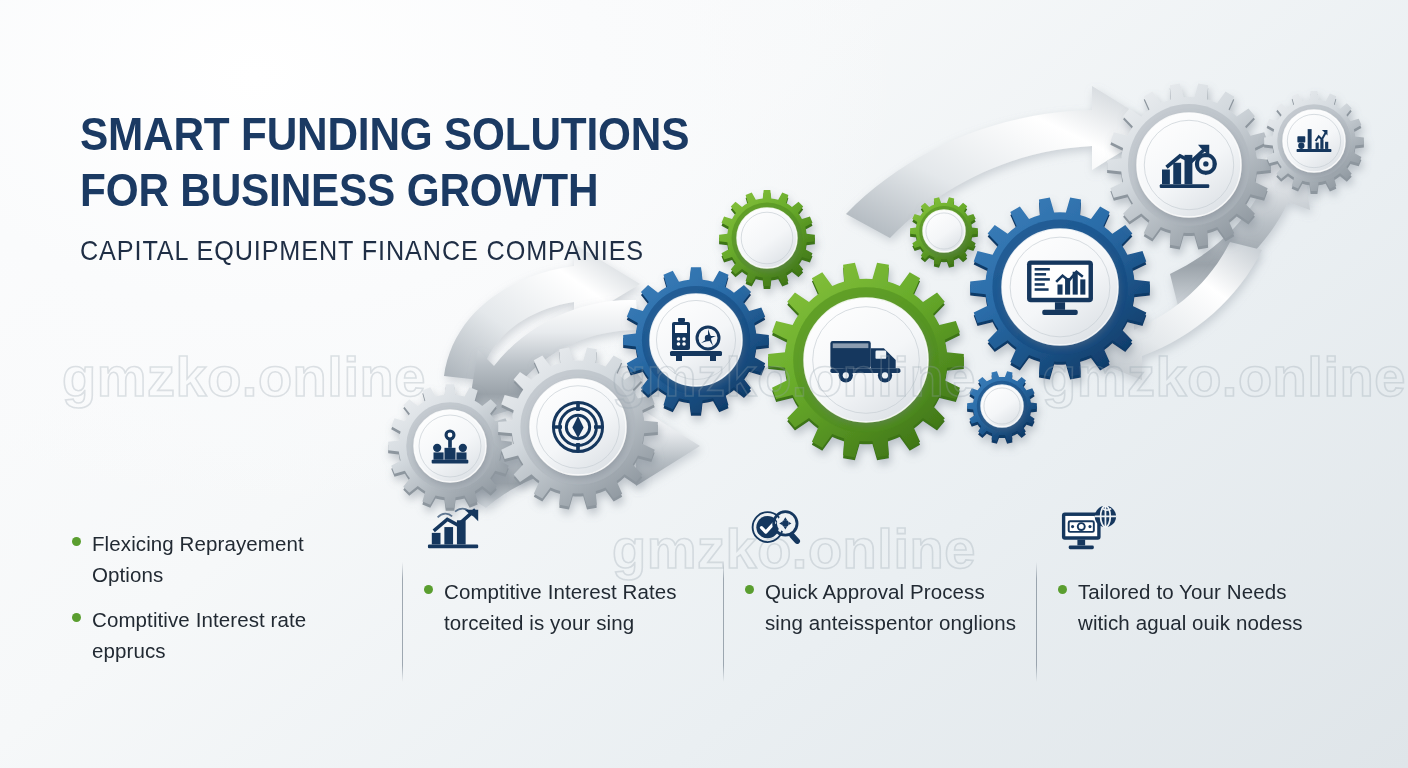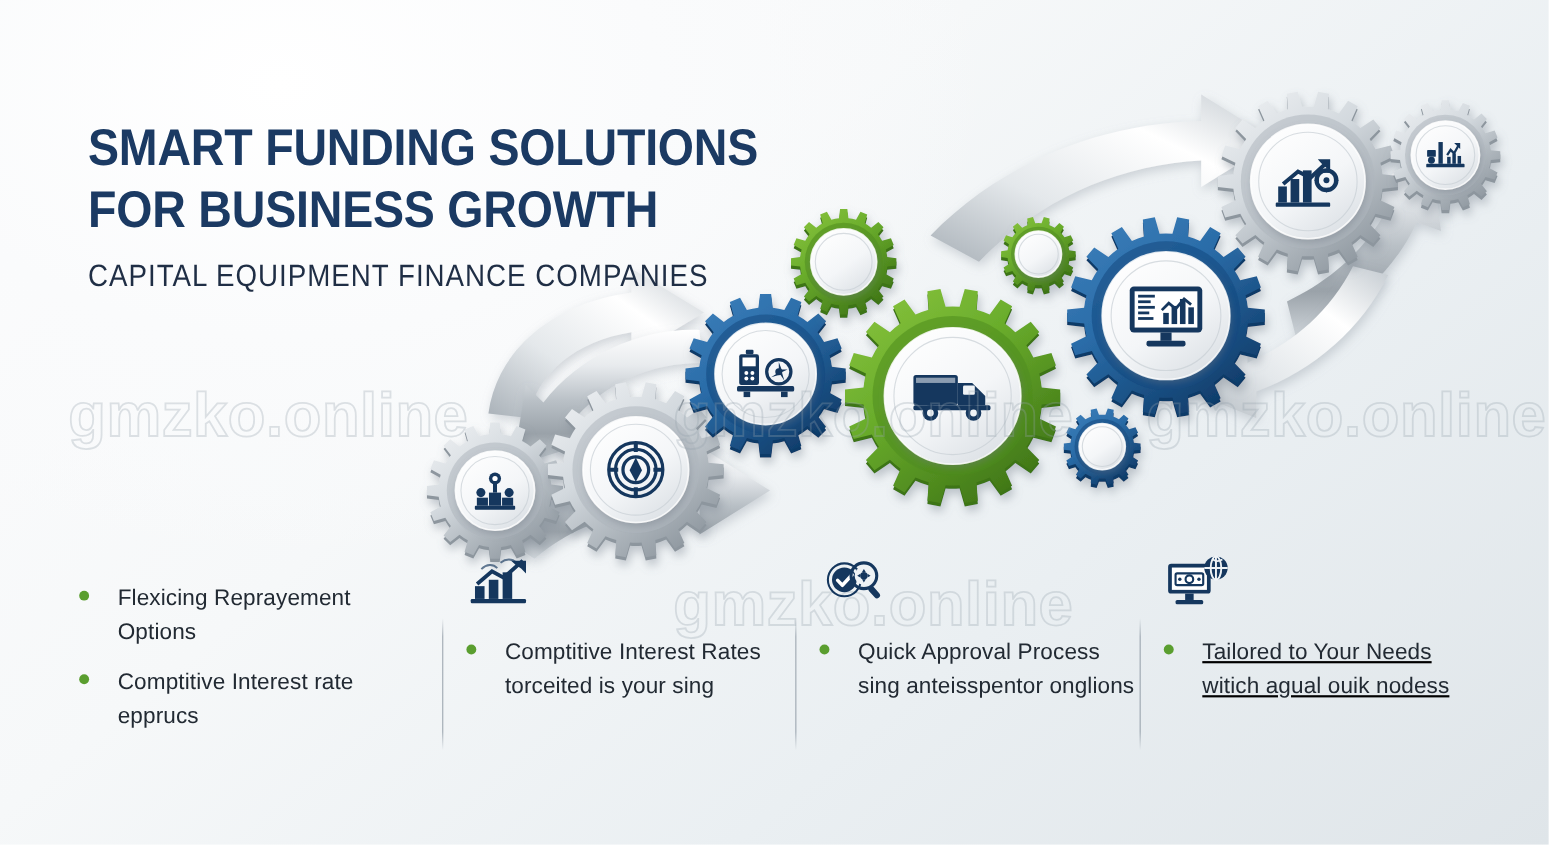--- a/index.html
+++ b/index.html
@@ -88,21 +88,21 @@
   }
   .fic {
     color: #15375e;
     margin-left: 2px;
     margin-bottom: 8px;
     display: block;
   }
   .bullet-row {
     display: flex;
     align-items: flex-start;
-    gap: 26px;
+    gap: 11px;
     margin-top: 14px;
   }
   .dot {
     flex: 0 0 auto;
     width: 9px; height: 9px;
     border-radius: 50%;
     background: #5a9e2f;
     margin-top: 9px;
   }
   .btxt {
@@ -638,21 +638,21 @@
       <circle cx="41" cy="19" r="9" fill="#eef2f5"></circle>
       <circle cx="41" cy="19" r="3.6"></circle>
       <path d="M41 12.5l1.8 3h-3.6zM41 25.5l-1.8-3h3.6zM34.5 19l3-1.8v3.6zM47.5 19l-3 1.8v-3.6z"></path>
       <rect x="48" y="28" width="6" height="14" rx="3" transform="rotate(-42 51 35)"></rect>
           </svg></span>
         <div class="bullet-row">
                <span class="dot"></span>
                <span class="btxt">Quick Approval Process sing anteisspentor onglions</span>
              </div>
       </div>
-      <div class="fcol c4" style="left: 1058px; text-decoration: underline;">
+      <div class="fcol c4" style="left: 1058px;">
         <span class="divider"></span>
         <span class="fic"><svg width="58" height="58" viewBox="0 0 60 50" fill="currentColor">
       <rect x="2" y="8" width="40" height="28" rx="3"></rect>
       <rect x="5.5" y="11.5" width="33" height="21" fill="#fff"></rect>
       <rect x="9" y="17" width="26" height="11" rx="1.5" fill="none" stroke="currentColor" stroke-width="2"></rect>
       <circle cx="22" cy="22.5" r="3.6" fill="none" stroke="currentColor" stroke-width="2"></circle>
       <circle cx="13" cy="22.5" r="1.6"></circle>
             <circle cx="31" cy="22.5" r="1.6"></circle>
       <rect x="18" y="36" width="8" height="6"></rect>
             <rect x="9" y="42" width="26" height="4" rx="1.5"></rect>

